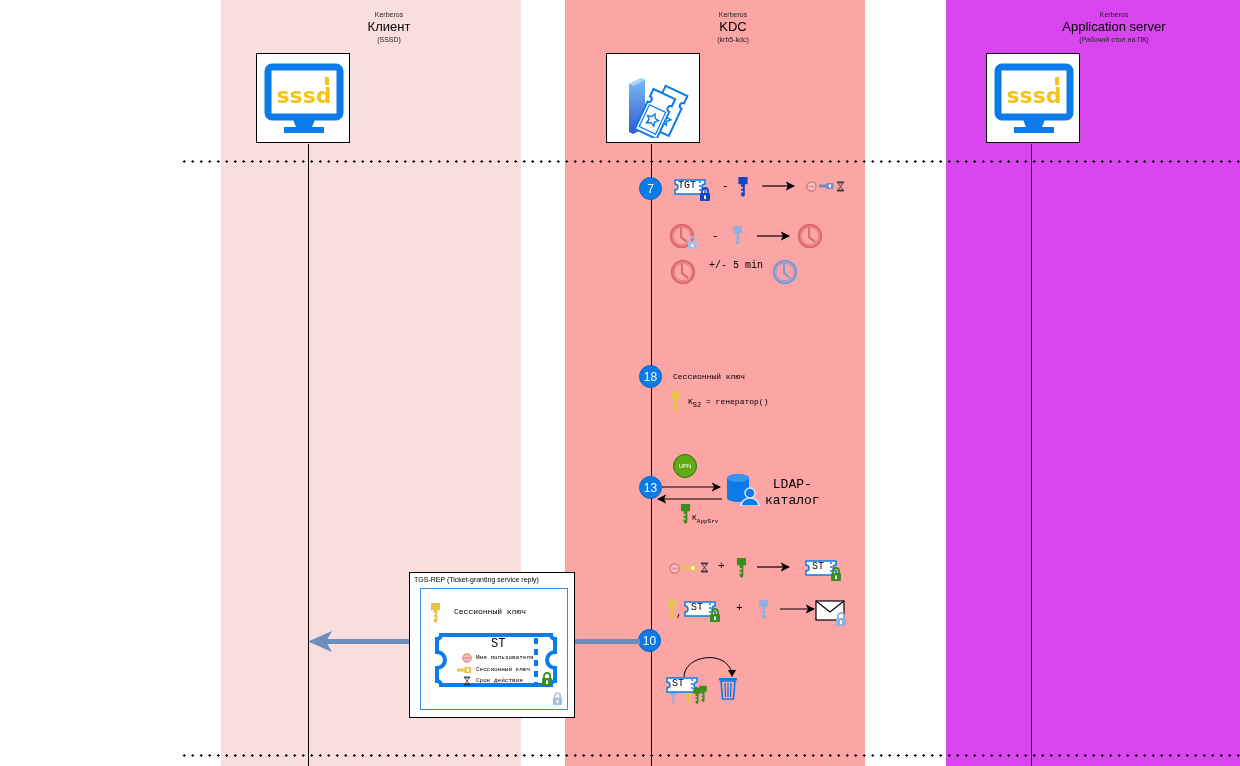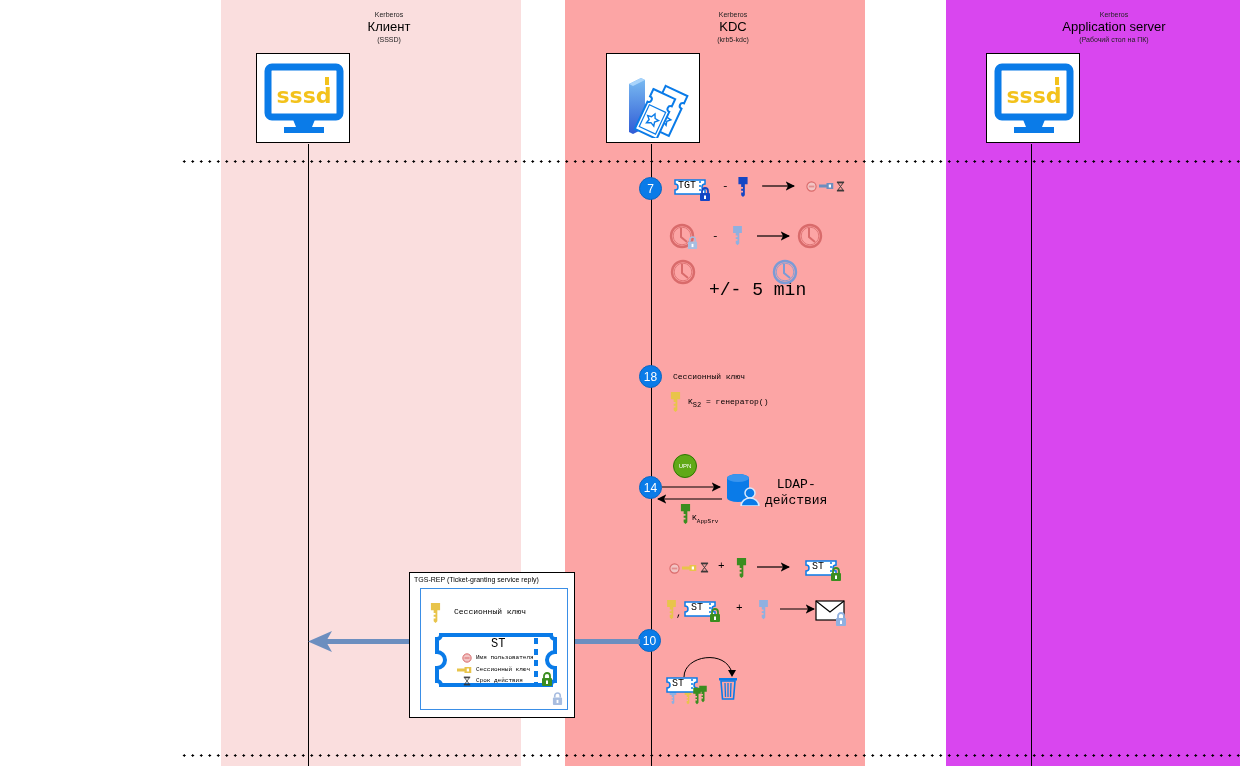--- a/index.html
+++ b/index.html
@@ -198,49 +198,49 @@
 <svg class="ic" style="left:757px;top:231px" width="34" height="10">
     <line x1="0" y1="5" x2="32" y2="5" stroke="#000" stroke-width="1.2" marker-end="url(#arrowBlack)"></line>
   </svg>
 <svg class="ic" style="left:797px;top:223px;color:#d96b6b" width="26" height="26">
     <use href="#clock"></use>
   </svg>
 
 <svg class="ic" style="left:670px;top:259px;color:#d96b6b" width="26" height="26">
     <use href="#clock"></use>
   </svg>
-<span class="txt" style="left:709px;top:280px;font-size:18px">+/- 5 min</span>
+<span class="txt" style="left:709px;top:260px;font-size:10px">+/- 5 min</span>
 <svg class="ic" style="left:772px;top:259px;color:#7a9bd6" width="26" height="26">
     <use href="#clock"></use>
   </svg>
 
 <div class="step" style="left:639px;top:365px">18</div>
 <span class="txt" style="left:673px;top:372px;font-size:8px">Сессионный ключ</span>
 <svg class="ic" style="left:670px;top:391px;fill:#e8c44a" width="11" height="22">
     <use href="#keyShape"></use>
   </svg>
 <span class="txt" style="left:688px;top:397px;font-size:8px"><span>K</span><sub style="font-size:7px">S2</sub><span> = генератор()</span></span>
 
 <div class="ic" style="left:673px;top:454px;width:24px;height:24px;border-radius:50%;background:#60a917;border:1px solid #2d7600;box-sizing:border-box;color:#fff;font-size:6px;line-height:22px;text-align:center">UPN</div>
-<div class="step" style="left:639px;top:476px">14</div>
+<div class="step" style="left:639px;top:476px">13</div>
 <svg class="ic" style="left:662px;top:482px" width="60" height="10">
     <line x1="0" y1="5" x2="58" y2="5" stroke="#000" stroke-width="1.2" marker-end="url(#arrowBlack)"></line>
   </svg>
 <svg class="ic" style="left:656px;top:494px" width="66" height="10">
     <line x1="66" y1="5" x2="2" y2="5" stroke="#000" stroke-width="1.2" marker-end="url(#arrowBlack)"></line>
   </svg>
 <svg class="ic" style="left:726px;top:474px" width="34" height="32" viewBox="0 0 34 32">
   <path d="M1 4 a11 4 0 0 1 22 0 V24 a11 4 0 0 1 -22 0 Z" fill="#0a7be8"></path>
   <ellipse cx="12" cy="4" rx="11" ry="4" fill="#3a95ee"></ellipse>
   <circle cx="24" cy="19" r="5" fill="#0a7be8" stroke="#dae8fc" stroke-width="1.5"></circle>
   <path d="M15 32 a9 8 0 0 1 18 0 Z" fill="#0a7be8" stroke="#dae8fc" stroke-width="1.5"></path>
 </svg>
 <div class="txt" style="left:765px;top:477px;font-size:13px;text-align:center;line-height:16px">
   <div>LDAP-</div>
-  <div>действия</div>
+  <div>каталог</div>
 </div>
 <svg class="ic" style="left:680px;top:503px;fill:#3a8d1f" width="11" height="22">
     <use href="#keyShape"></use>
   </svg>
 <span class="txt" style="left:692px;top:513px;font-size:8px"><span>K</span><sub style="font-size:6px">AppSrv</sub></span>
 
 <svg class="ic" style="left:669px;top:563px" width="11" height="11">
     <use href="#upnBadge"></use>
   </svg>
 <svg class="ic" style="left:682px;top:564px;color:#e8c44a" width="15" height="8">

